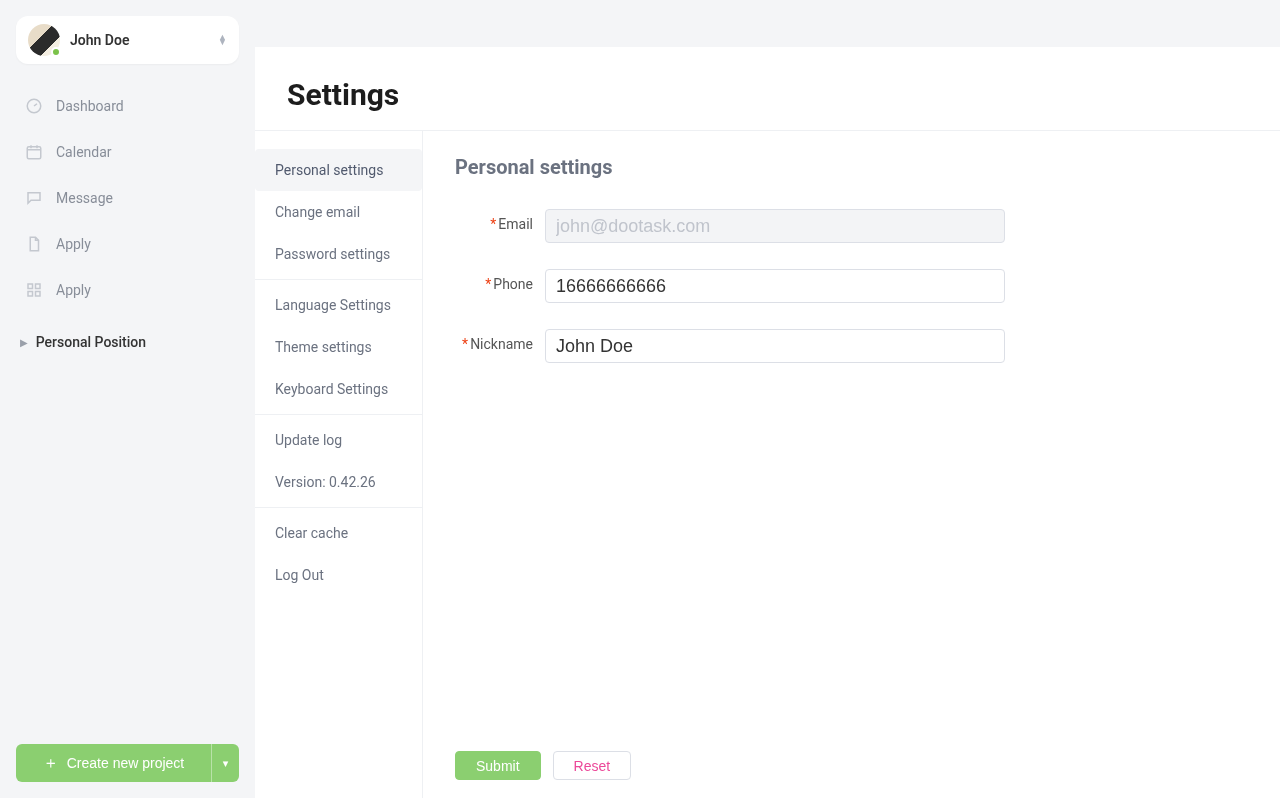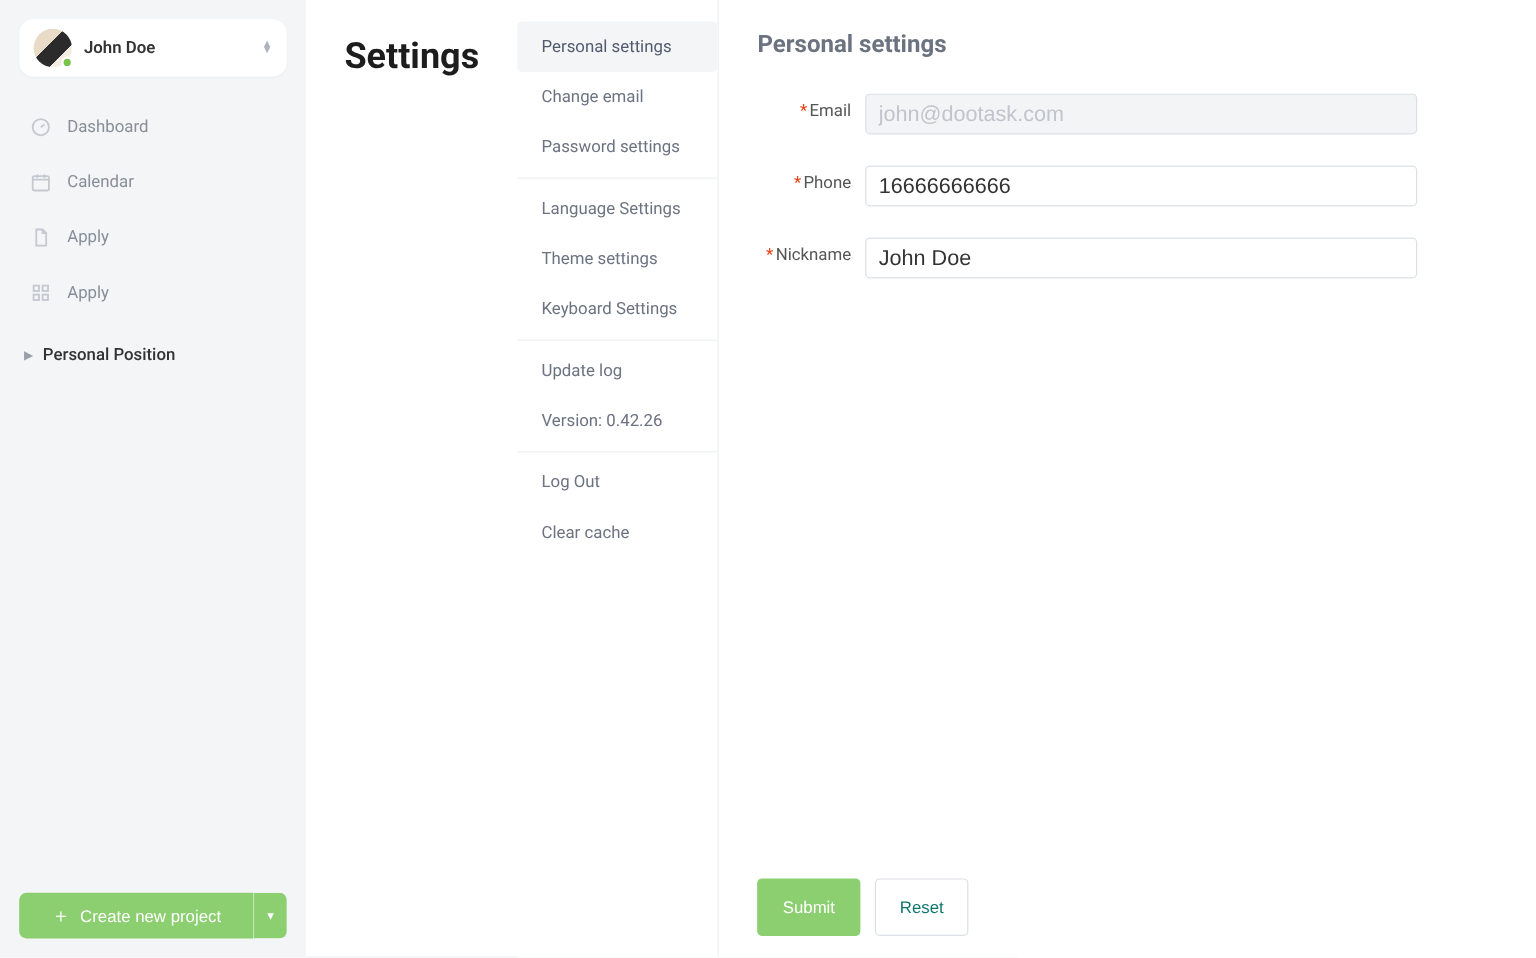--- a/index.html
+++ b/index.html
@@ -80,22 +80,23 @@
     background: #8bcf70;
     border: none; border-left: 1px solid rgba(255,255,255,0.4);
     border-radius: 0 6px 6px 0;
     color: #fff; cursor: pointer;
     display:flex; align-items:center; justify-content:center;
     font-size: 11px;
   }
 
   
   .main {
-    flex: 1; background: #ffffff; display: flex; flex-direction: row;
+    flex: 1; background: #ffffff; display: flex; flex-direction: column;
     border-top-left-radius: 0;
+    margin-top: 47px;
   }
   .page-header {
     padding: 30px 32px 18px 32px;
     border-bottom: 1px solid #eef0f3;
   }
   .page-title { font-size: 30px; font-weight: 700; color: #1d1d1d; }
 
   .content { flex:1; display:flex; min-height:0; }
 
   .settings-nav {
@@ -147,24 +148,24 @@
     font-size: 18px; color: #333; background:#fff;
   }
   .text-input::placeholder { color: #c0c4cc; }
   .text-input[disabled] { background: #f3f4f6; color: #c0c4cc; cursor: not-allowed; }
 
   .panel-footer {
     padding: 14px 0 18px 0;
     display:flex; gap:12px;
   }
   .btn {
-    height: 48px; padding: 0 20px; border-radius: 4px; font-size:14px; cursor:pointer;
+    height: 29px; padding: 0 20px; border-radius: 4px; font-size:14px; cursor:pointer;
   }
   .btn-primary { background:#8bcf70; color:#fff; border:1px solid #8bcf70; }
-  .btn-default { background:#fff; color:#0f766e; border:1px solid #dcdfe6; }
+  .btn-default { background:#fff; color:#ec4899; border:1px solid #dcdfe6; }
 
   svg { display:block; }
 </style>
 </head>
 <body>
 
 <div class="app">
 
   <aside class="sidebar">
 
@@ -191,20 +192,28 @@
         <span>Dashboard</span>
       </div>
       <div class="nav-item">
         <span class="icon">
           <svg width="18" height="18" viewBox="0 0 24 24" fill="none" stroke="currentColor" stroke-width="2">
               <rect x="3" y="5" width="18" height="16" rx="2"></rect>
               <path d="M3 9h18M8 3v4M16 3v4"></path>
             </svg>
         </span>
         <span>Calendar</span>
+      </div>
+      <div class="nav-item">
+        <span class="icon">
+          <svg width="18" height="18" viewBox="0 0 24 24" fill="none" stroke="currentColor" stroke-width="2">
+              <path d="M4 5h16v10H8l-4 4V5z"></path>
+            </svg>
+        </span>
+        <span>Message</span>
       </div>
       <div class="nav-item">
         <span class="icon">
           <svg width="18" height="18" viewBox="0 0 24 24" fill="none" stroke="currentColor" stroke-width="2">
               <path d="M7 3h7l4 4v14H7z"></path>
               <path d="M14 3v4h4"></path>
             </svg>
         </span>
         <span>Apply</span>
       </div>
@@ -256,22 +265,22 @@
         <div class="settings-group">
           <div class="settings-item"><span>Language Settings</span></div>
           <div class="settings-item"><span>Theme settings</span></div>
           <div class="settings-item"><span>Keyboard Settings</span></div>
         </div>
         <div class="settings-group">
           <div class="settings-item"><span>Update log</span></div>
           <div class="settings-item static"><span>Version: 0.42.26</span></div>
         </div>
         <div class="settings-group">
+          <div class="settings-item"><span>Clear cache</span></div>
           <div class="settings-item"><span>Log Out</span></div>
-          <div class="settings-item"><span>Clear cache</span></div>
         </div>
       </div>
 
       <section class="panel">
         <h2 class="panel-title">Personal settings</h2>
 
         <div class="form">
 
 
           <div class="form-row">

